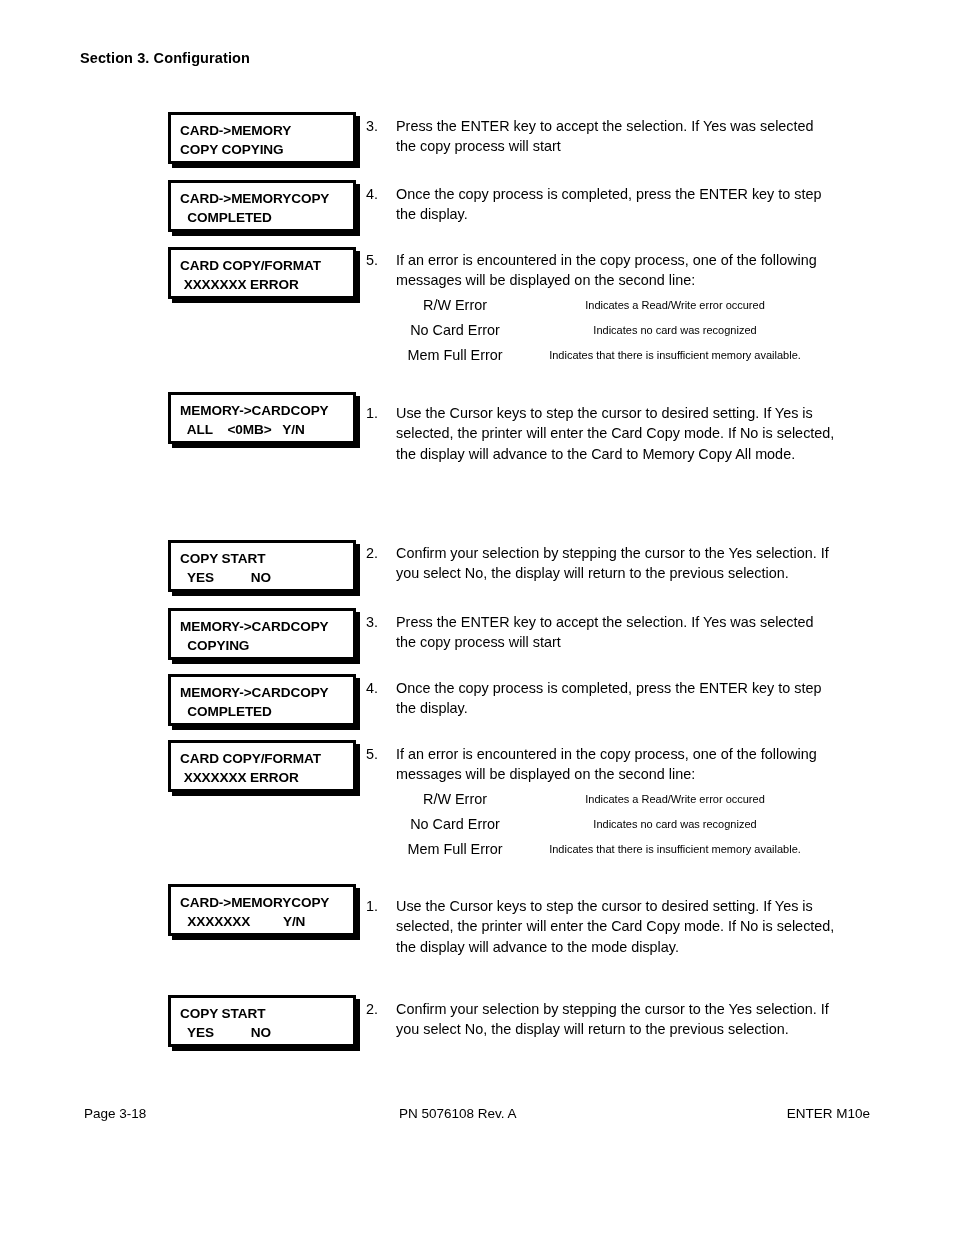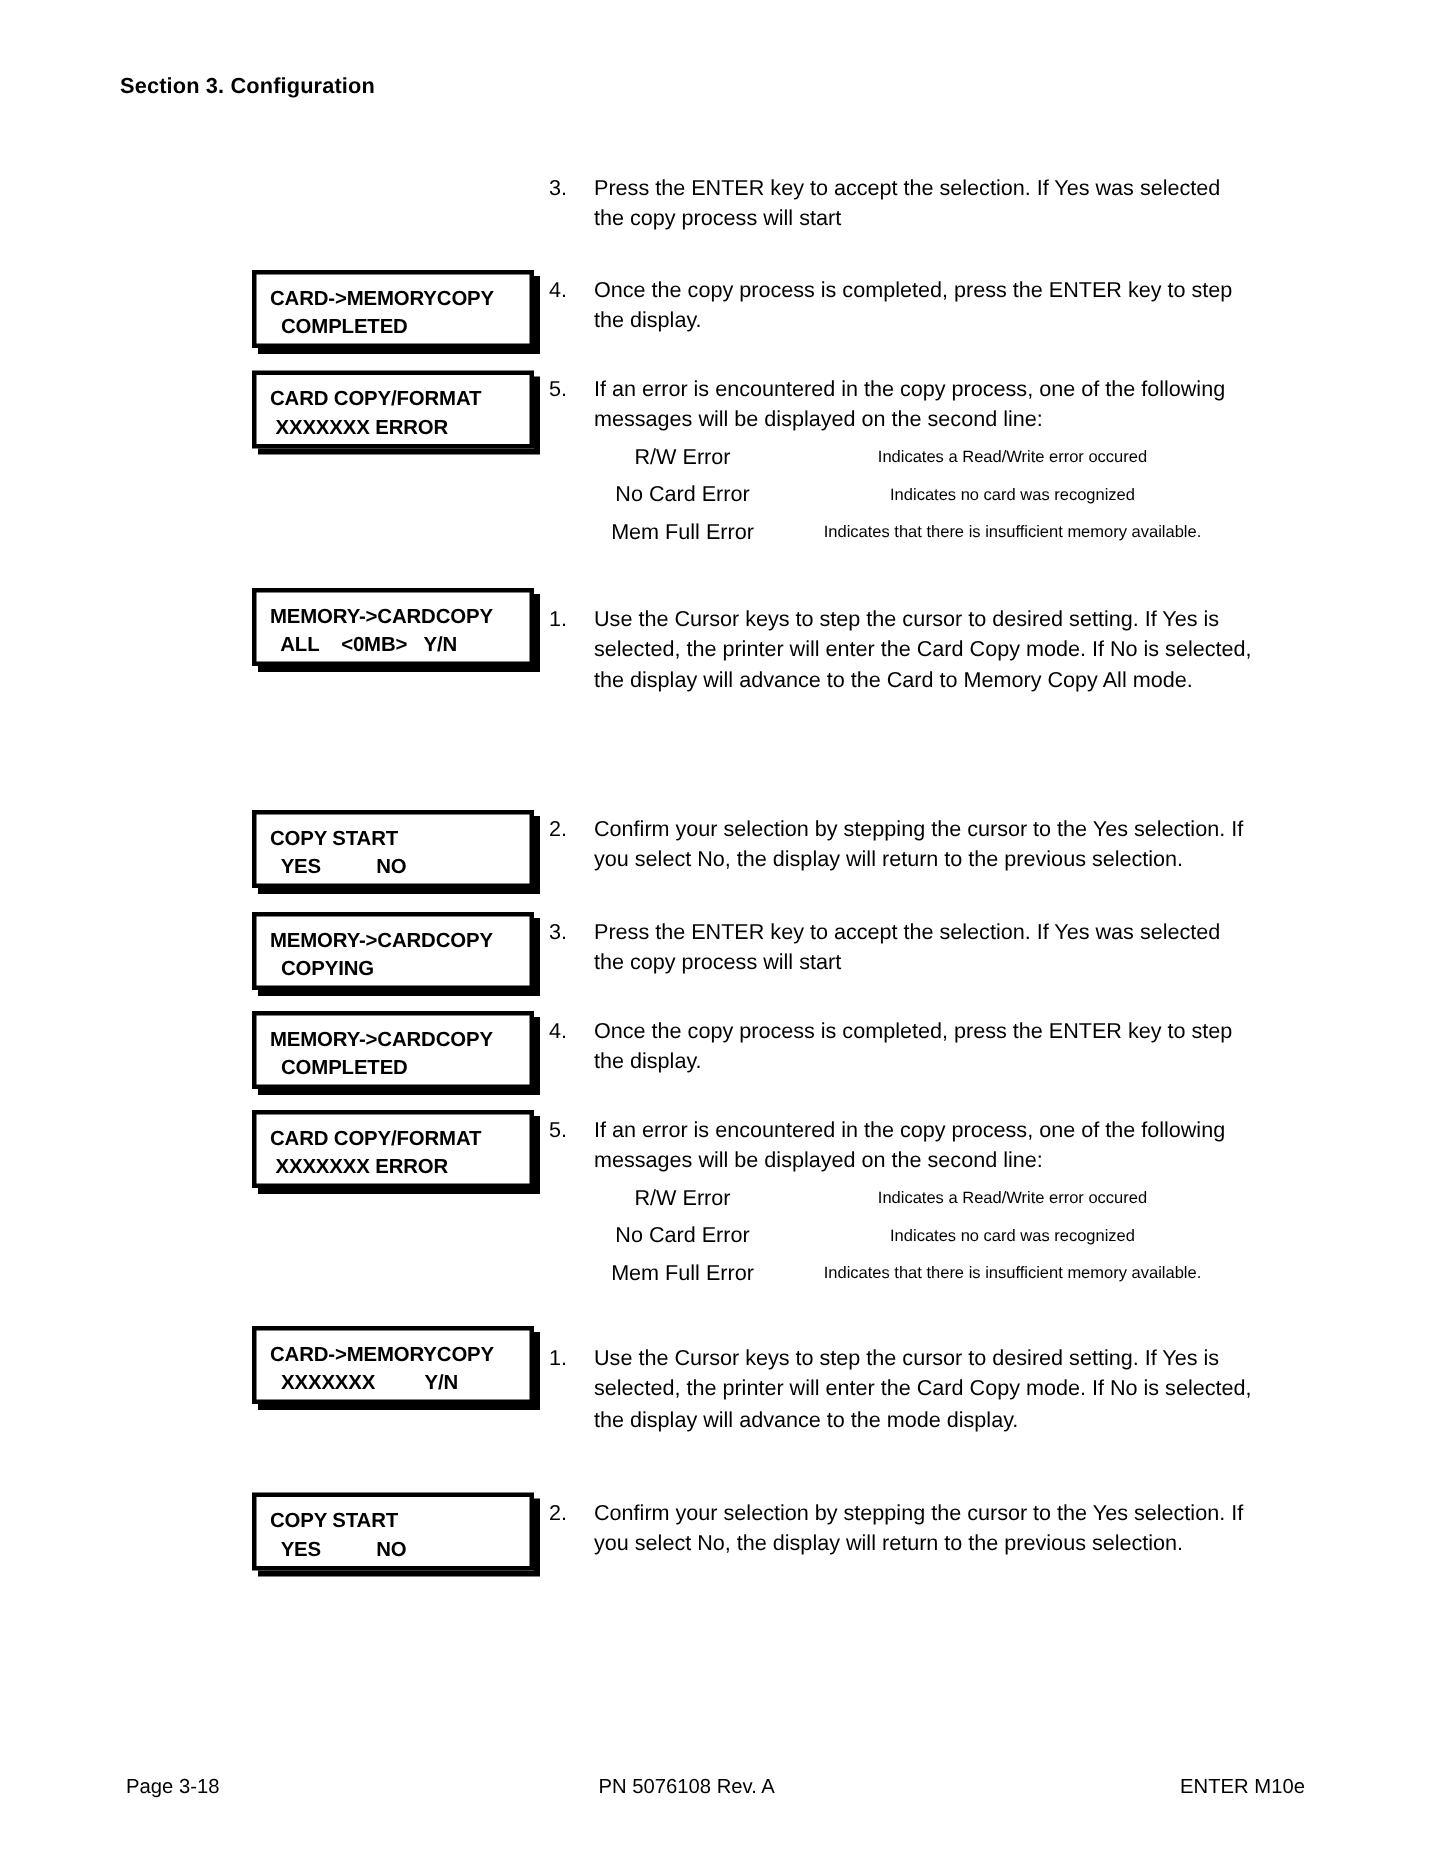--- a/index.html
+++ b/index.html
@@ -101,35 +101,39 @@
     padding-left: 118px;
     font-size: 11px;
     line-height: 20.4px;
   }
 
   
   .footer {
     position: absolute;
     left: 84px;
     right: 84px;
-    top: 1183px;
+    top: 1106px;
     height: 20px;
     font-size: 13.5px;
   }
   .footer .fl { position: absolute; left: 0; top: 0; }
   .footer .fc { position: absolute; left: 315px; top: 0; }
   .footer .fr { position: absolute; right: 0; top: 0; }
 </style>
 </head>
 <body>
 
 <div class="page">
 
   <div class="header">Section 3. Configuration</div>
 
+  <div class="lcd" style="top:112px;">
+    <div class="l1">CARD-&gt;MEMORY</div>
+    <div class="l2">COPY COPYING</div>
+  </div>
 
   <div class="txtblock" style="top:116px;">
     <div class="numpara">
       <span class="num">3.</span>
       <span>Press the ENTER key to accept the selection. If Yes was selected the copy process will start</span>
     </div>
   </div>
 
   <div class="lcd" style="top:180px;">
     <div class="l1">CARD-&gt;MEMORYCOPY</div>

